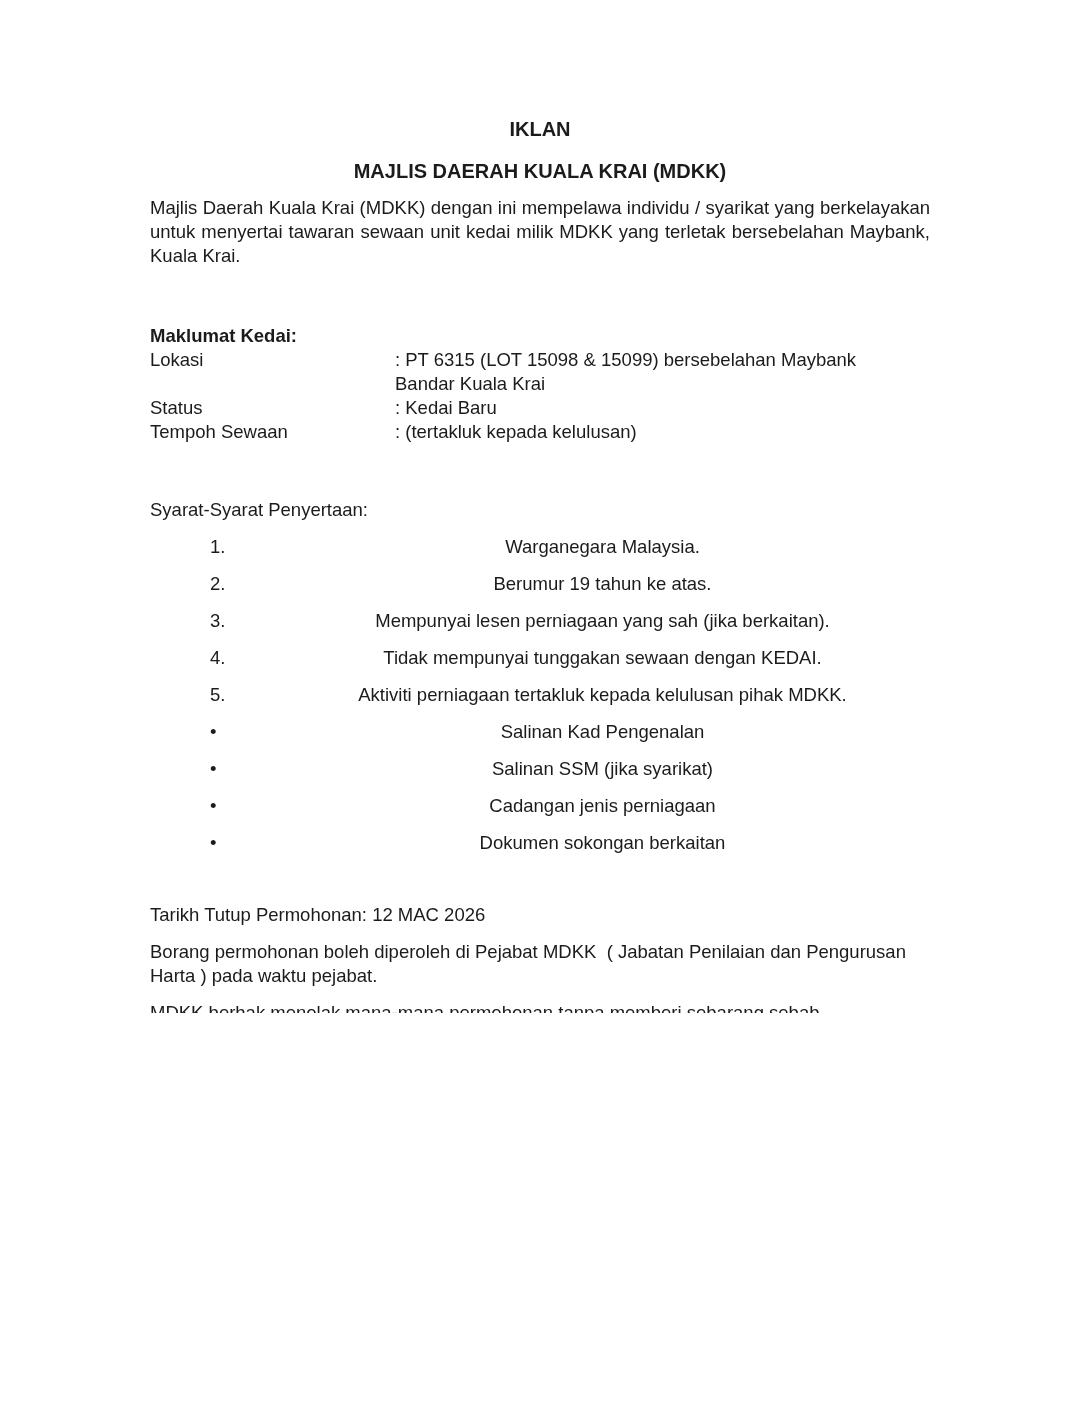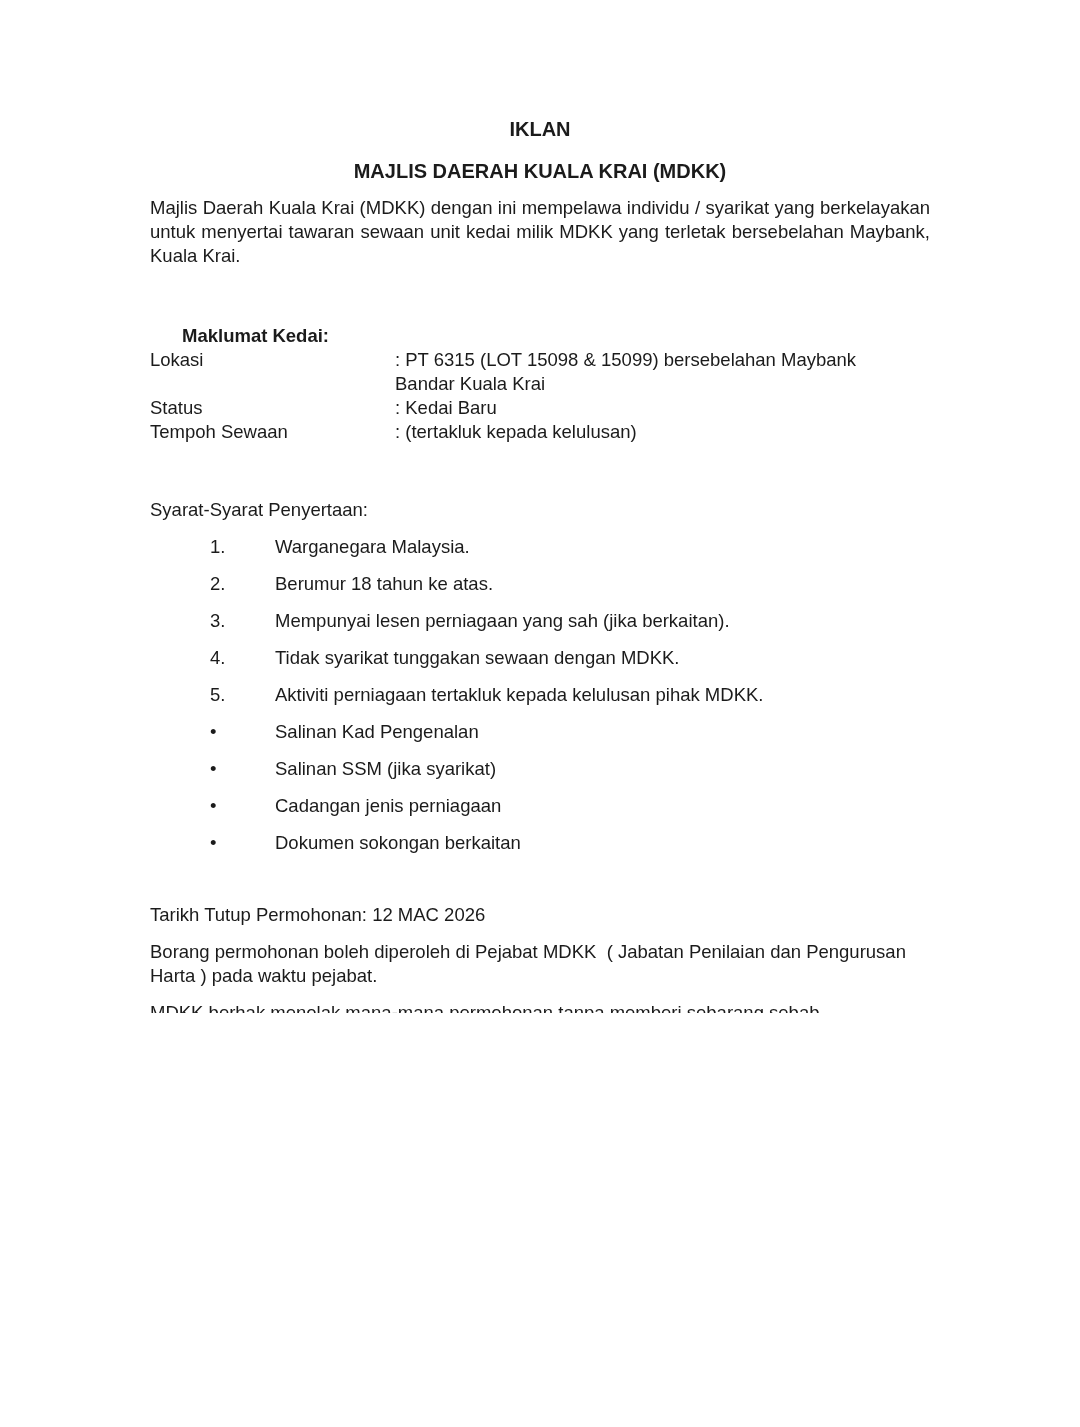--- a/index.html
+++ b/index.html
@@ -45,21 +45,21 @@
     margin: 12px 0 0 0;
     font-size: 18.5px;
     line-height: 24px;
     text-align: justify;
   }
   .sec-heading {
     margin-top: 56px;
     font-size: 18.5px;
     line-height: 24px;
   }
-  .sec-heading.bold { font-weight: bold; margin-left: 32px; }
+  .sec-heading.bold { font-weight: bold; }
   .info-row {
     display: flex;
     font-size: 18.5px;
     line-height: 24px;
   }
   .info-label { width: 245px; flex: 0 0 245px; }
   .info-value { flex: 1; white-space: pre-line; }
   .list-heading {
     margin-top: 54px;
     font-size: 18.5px;
@@ -67,21 +67,21 @@
   }
   .list-heading.tight { margin-top: 14px; }
   .list-row {
     display: flex;
     margin-top: 13px;
     margin-left: 60px;
     font-size: 18.5px;
     line-height: 24px;
   }
   .list-marker { width: 65px; flex: 0 0 65px; }
-  .list-text { flex: 1; }
+  .list-text { flex: 1; text-align: center; }
   .deadline {
     margin-top: 48px;
     font-size: 18.5px;
     line-height: 24px;
   }
   .deadline .date { font-weight: normal; }
   .para {
     margin: 13px 0 0 0;
     font-size: 18.5px;
     line-height: 24px;
@@ -123,29 +123,29 @@
     </div>
 
     <div class="list-heading">Syarat-Syarat Penyertaan:</div>
 
     <div class="list-row">
       <div class="list-marker">1.</div>
       <div class="list-text">Warganegara Malaysia.</div>
     </div>
     <div class="list-row">
       <div class="list-marker">2.</div>
-      <div class="list-text">Berumur 18 tahun ke atas.</div>
+      <div class="list-text">Berumur 19 tahun ke atas.</div>
     </div>
     <div class="list-row">
       <div class="list-marker">3.</div>
       <div class="list-text">Mempunyai lesen perniagaan yang sah (jika berkaitan).</div>
     </div>
     <div class="list-row">
       <div class="list-marker">4.</div>
-      <div class="list-text">Tidak syarikat tunggakan sewaan dengan MDKK.</div>
+      <div class="list-text">Tidak mempunyai tunggakan sewaan dengan KEDAI.</div>
     </div>
     <div class="list-row">
       <div class="list-marker">5.</div>
       <div class="list-text">Aktiviti perniagaan tertakluk kepada kelulusan pihak MDKK.</div>
     </div>
 
 
     <div class="list-row">
       <div class="list-marker">•</div>
       <div class="list-text">Salinan Kad Pengenalan</div>

